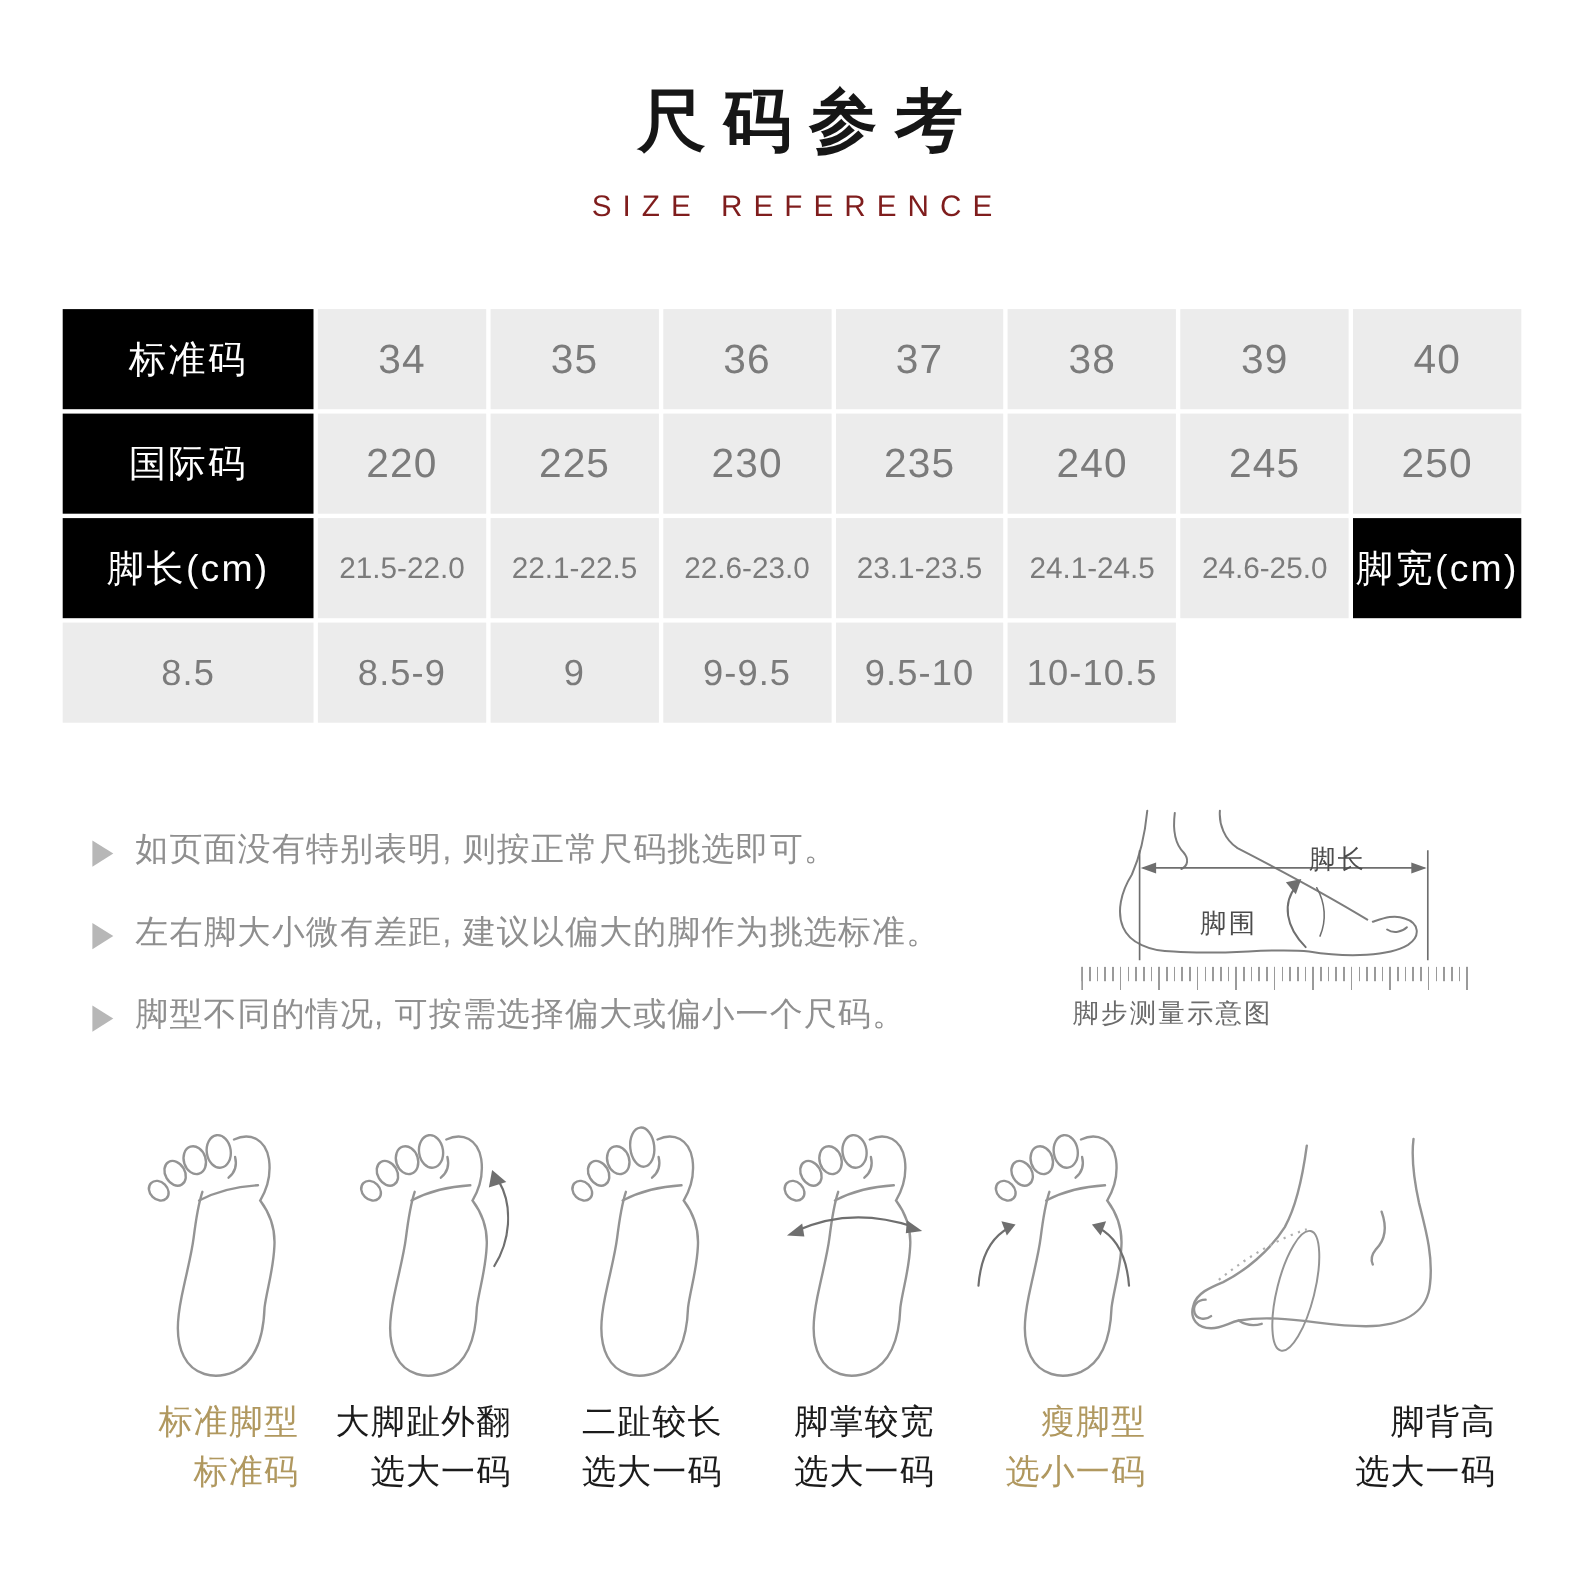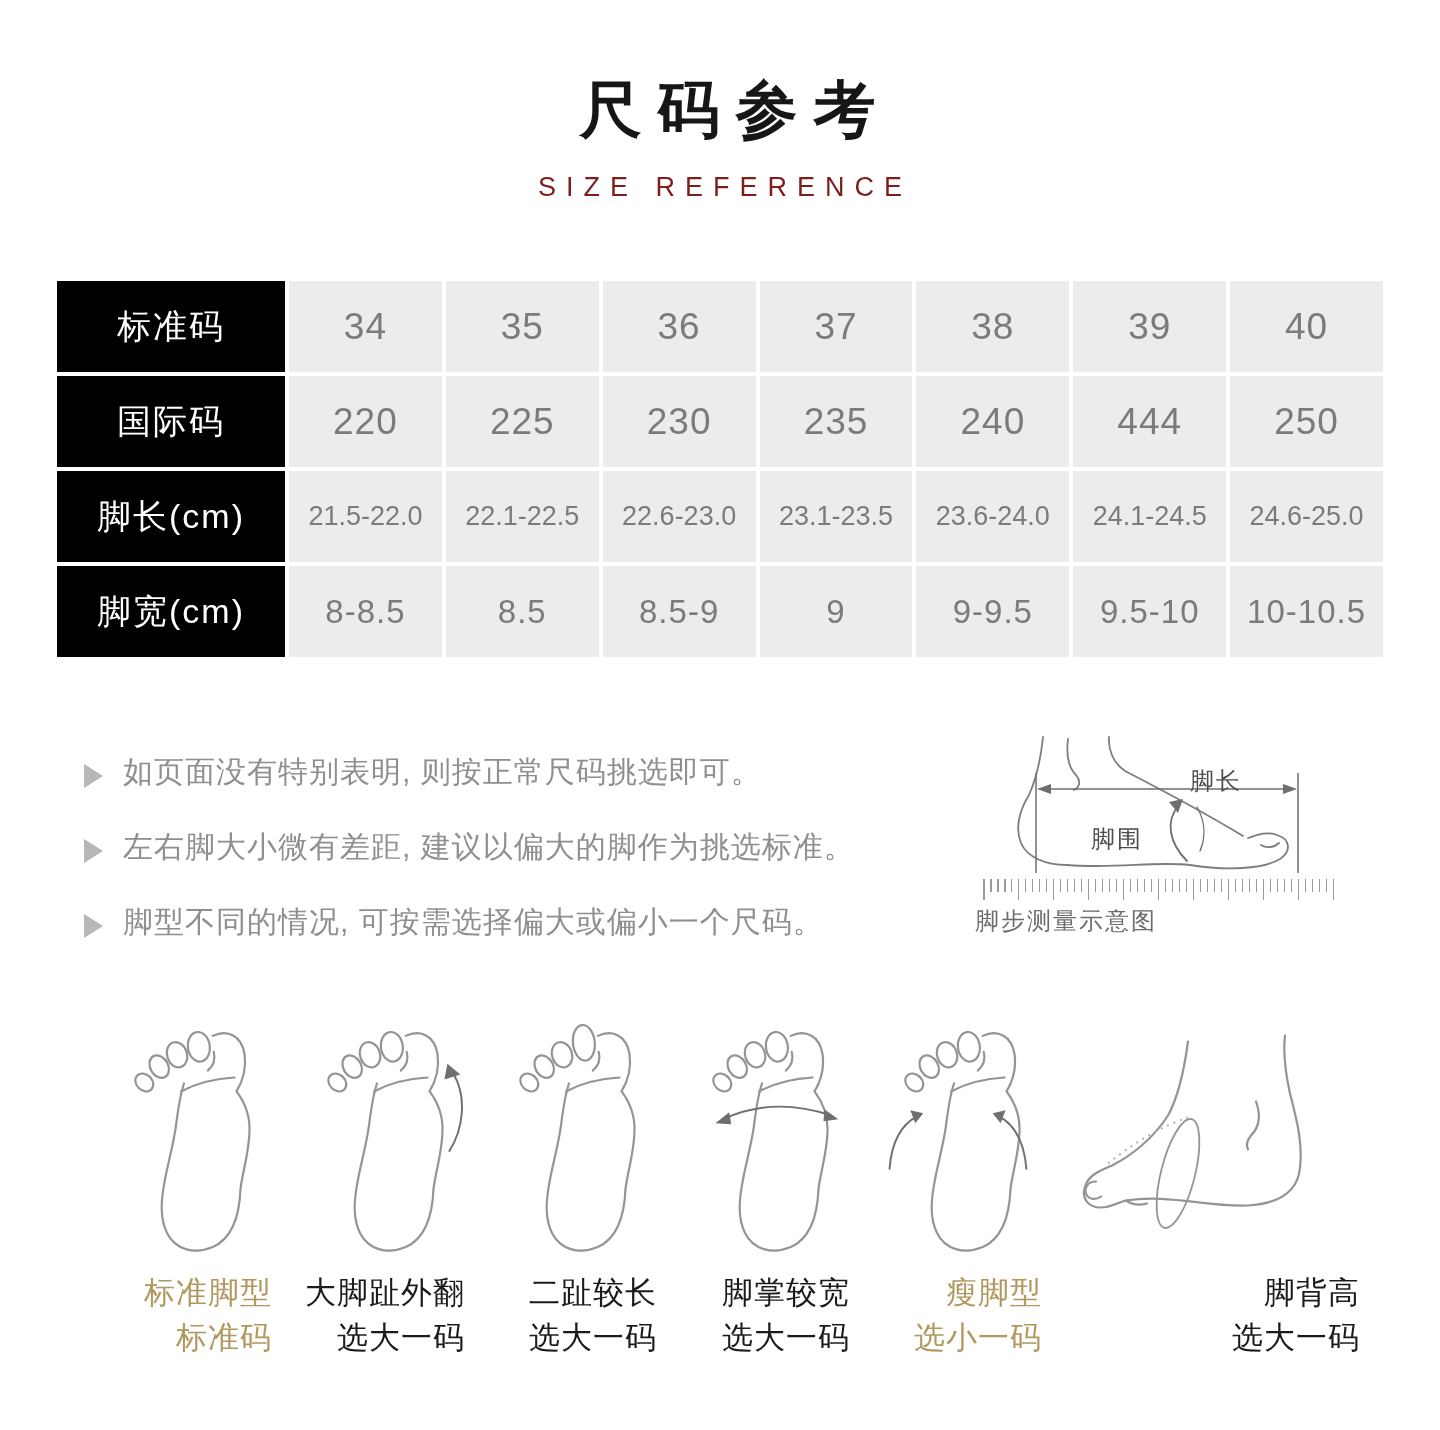--- a/index.html
+++ b/index.html
@@ -80,32 +80,30 @@
       <div class="cell val">37</div>
       <div class="cell val">38</div>
       <div class="cell val">39</div>
       <div class="cell val">40</div>
       <div class="cell head">国际码</div>
       <div class="cell val">220</div>
       <div class="cell val">225</div>
       <div class="cell val">230</div>
       <div class="cell val">235</div>
       <div class="cell val">240</div>
-      <div class="cell val">444</div>
+      <div class="cell val">245</div>
       <div class="cell val">250</div>
       <div class="cell head">脚长(cm)</div>
       <div class="cell val small">21.5-22.0</div>
       <div class="cell val small">22.1-22.5</div>
       <div class="cell val small">22.6-23.0</div>
       <div class="cell val small">23.1-23.5</div>
-      <div class="cell val small">23.6-24.0</div>
       <div class="cell val small">24.1-24.5</div>
       <div class="cell val small">24.6-25.0</div>
       <div class="cell head">脚宽(cm)</div>
-      <div class="cell val mid">8-8.5</div>
       <div class="cell val mid">8.5</div>
       <div class="cell val mid">8.5-9</div>
       <div class="cell val mid">9</div>
       <div class="cell val mid">9-9.5</div>
       <div class="cell val mid">9.5-10</div>
       <div class="cell val mid">10-10.5</div>
     </div>
 
   <div class="notes">
     <div class="note">

